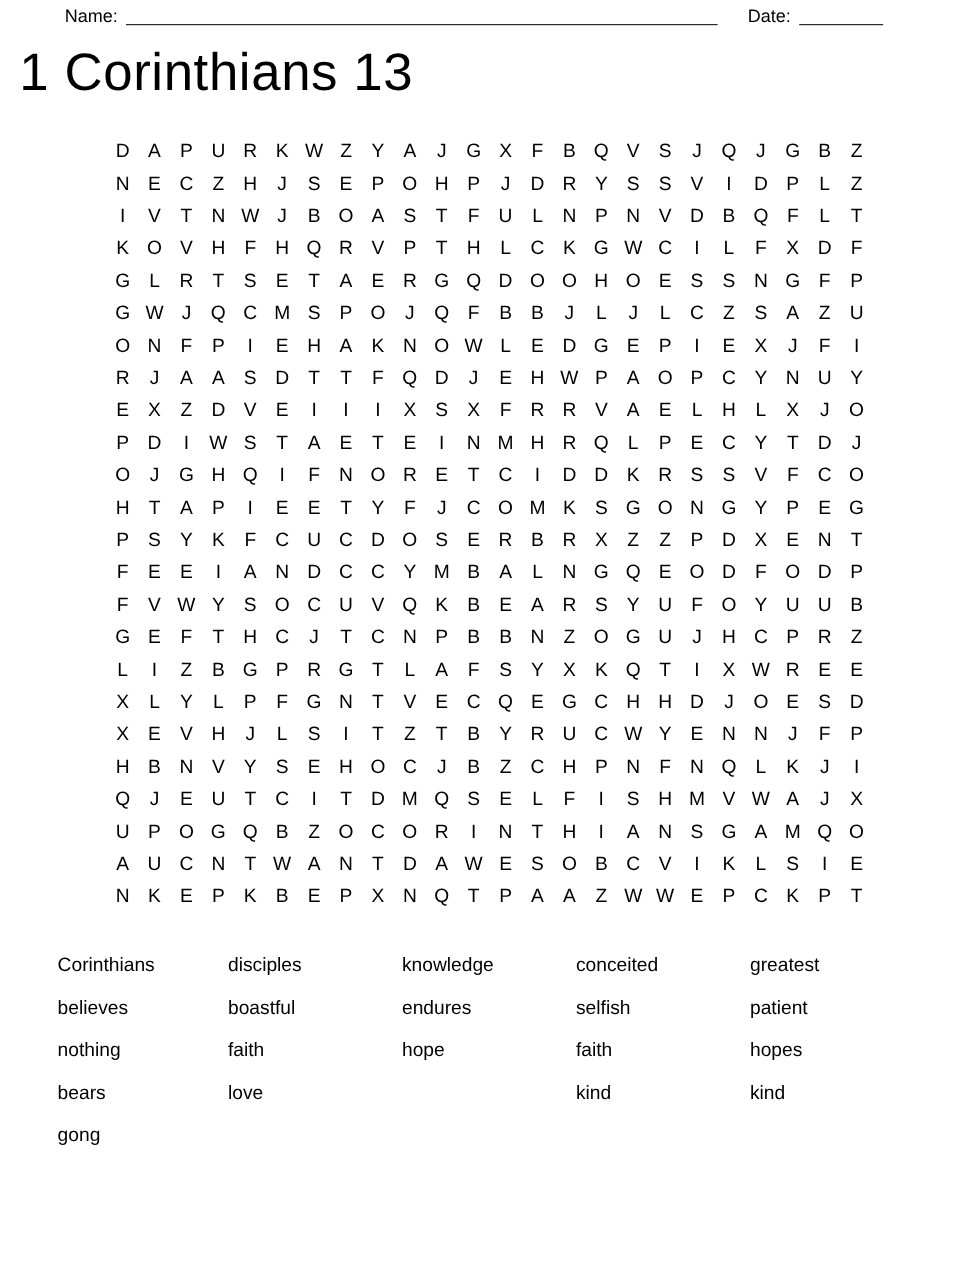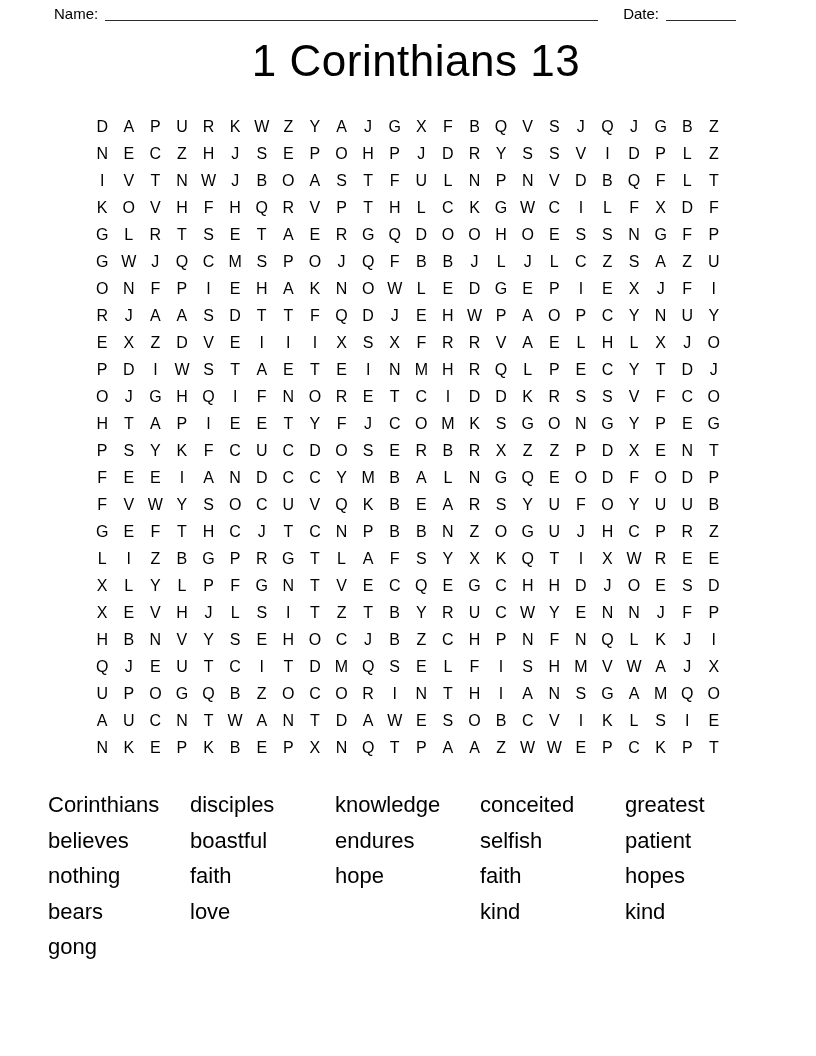--- a/index.html
+++ b/index.html
@@ -30,21 +30,20 @@
     flex: 1;
     margin: 0 25px 2px 7px;
   }
   .date-line {
     width: 70px;
     margin: 0 0 2px 7px;
   }
   
   .title {
     margin: 12px 0 0 16px;
-    text-align: center;
     font-size: 44px;
     font-weight: 500;
     line-height: 52px;
     letter-spacing: 0.5px;
   }
   
   .grid {
     margin-top: 26px;
     display: grid;
     grid-template-columns: repeat(24, 26.6px);
@@ -55,21 +54,21 @@
   }
   .cell {
     display: flex;
     align-items: center;
     justify-content: center;
   }
   
   .words {
     display: flex;
     margin: 26px 0 0 48px;
-    font-size: 22px;
+    font-size: 16px;
   }
   .word-col { width: 145px; }
   .word-col:first-child { width: 142px; }
   .word-col:last-child { width: auto; }
   .word { line-height: 35.6px; }
 </style>
 </head>
 <body>
 
 <div class="header">

